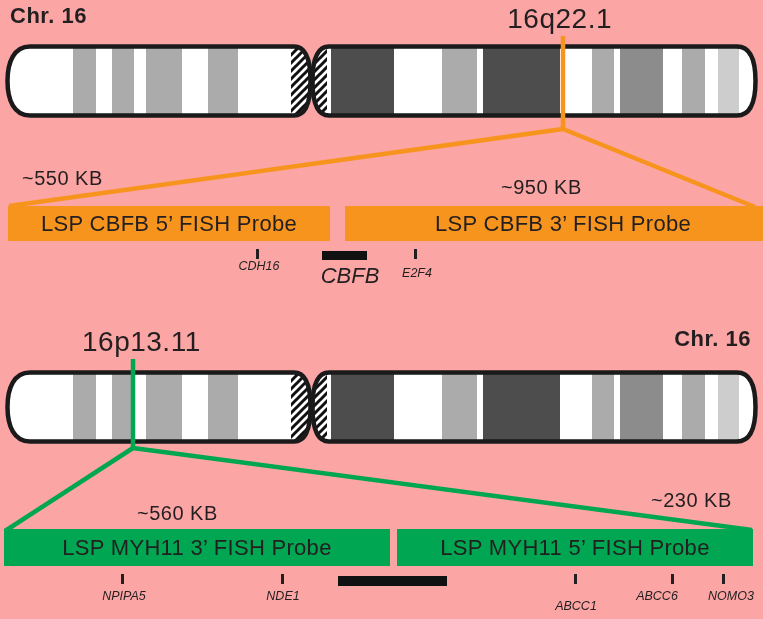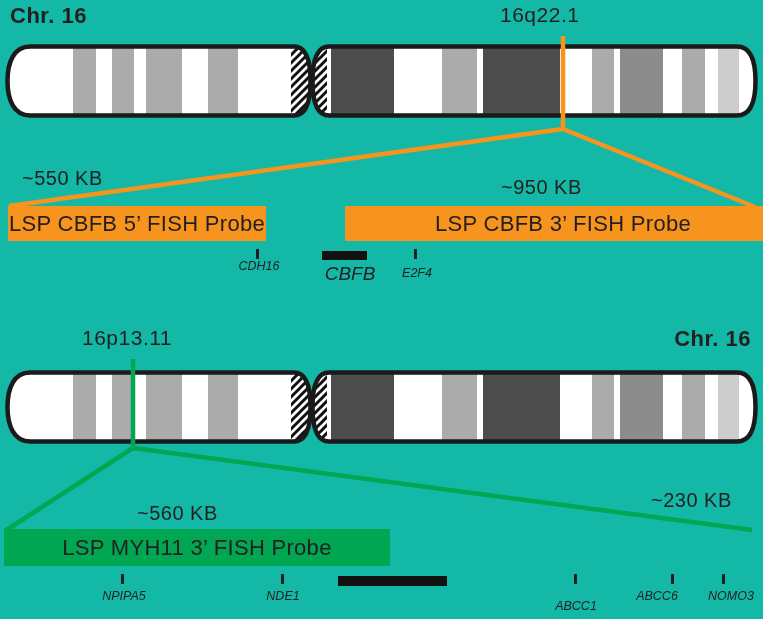--- a/index.html
+++ b/index.html
@@ -1,33 +1,33 @@
 <!DOCTYPE html>
 <html style="--orange: #F7941E; --green: #00A651; --text: #231F20; --outline: #1A1A1A; --band-dark: #4D4D4D; --band-light: #ABABAB; --band-medium: #8C8C8C; --band-pale: #CDCDCD;"><head>
 <meta charset="utf-8">
 <style>
   html,body{margin:0;padding:0;background:#fff;}
   #canvas{
-    position:relative;width:763px;height:619px;background:#14b8a6;overflow:hidden;
+    position:relative;width:763px;height:619px;background:#fca5a5;overflow:hidden;
     font-family:"Liberation Sans", sans-serif;color:var(--text,#231F20);
   }
   .abs{position:absolute;}
   .hdr{font-size:22px;font-weight:bold;letter-spacing:.5px;white-space:nowrap;}
-  .bandlbl{font-size:21px;letter-spacing:.5px;white-space:nowrap;text-align:left;}
+  .bandlbl{font-size:28px;letter-spacing:.5px;white-space:nowrap;text-align:right;}
   .sizelbl{font-size:20px;letter-spacing:.5px;white-space:nowrap;}
   .probe{
     height:35px;line-height:35px;text-align:center;font-size:22px;letter-spacing:.3px;
     color:var(--text,#231F20);z-index:3;white-space:nowrap;
   }
   .probe.orange{background:var(--orange,#F7941E);}
   .probe.green{background:var(--green,#00A651);height:37px;line-height:37px;}
   .tick{width:3px;height:10px;background:var(--text,#231F20);z-index:2;}
   .genebar{background:#111;z-index:2;}
   .genelbl{font-style:italic;font-size:12.5px;width:90px;text-align:center;white-space:nowrap;}
-  .genelbl.big{font-size:19px;width:110px;}
+  .genelbl.big{font-size:22px;width:110px;}
   svg.layer{position:absolute;left:0;top:0;}
   .chromo{z-index:1;}
   .funnel{z-index:5;pointer-events:none;}
   .arm-outline{fill:none;stroke:var(--outline,#1A1A1A);stroke-width:4.5;}
   .band-dark{fill:var(--band-dark,#4D4D4D);}
   .band-light{fill:var(--band-light,#ABABAB);}
   .band-med{fill:var(--band-medium,#8C8C8C);}
   .band-pale{fill:var(--band-pale,#CDCDCD);}
   .ln-orange{stroke:var(--orange,#F7941E);stroke-width:4.5;fill:none;}
   .ln-green{stroke:var(--green,#00A651);stroke-width:4.5;fill:none;}
@@ -73,21 +73,21 @@
       <rect class="band-light" x="682" y="4" width="23" height="70"></rect>
       <rect class="band-pale" x="718" y="4" width="21" height="70"></rect>
     </g>
     <path class="arm-outline" d="M30 4.5 L294 4.5 C305 4.5 310.5 17 310.5 39 C310.5 61 305 73.5 294 73.5 L30 73.5 C14 73.5 7.5 58 7.5 39 C7.5 20 14 4.5 30 4.5 Z"></path>
     <path class="arm-outline" d="M329 4.5 L737 4.5 C751 4.5 755.5 20 755.5 39 C755.5 58 751 73.5 737 73.5 L329 73.5 C318 73.5 312.5 61 312.5 39 C312.5 17 318 4.5 329 4.5 Z"></path>
   </svg>
 
   <div class="abs sizelbl" style="left:22px;top:167px;">~550 KB</div>
   <div class="abs sizelbl" style="left:501px;top:176px;">~950 KB</div>
 
-  <div class="abs probe orange" style="left:8px;top:206px;width:258px;">LSP CBFB 5’ FISH Probe</div>
+  <div class="abs probe orange" style="left:8px;top:206px;width:322px;">LSP CBFB 5’ FISH Probe</div>
   <div class="abs probe orange" style="left:345px;top:206px;width:436px;">LSP CBFB 3’ FISH Probe</div>
 
   <div class="abs tick" style="left:256px;top:249px;"></div>
   <div class="abs genelbl" style="left:214px;top:259px;">CDH16</div>
 
   <div class="abs genebar" style="left:322px;top:251px;width:45px;height:9px;"></div>
   <div class="abs genelbl big" style="left:295px;top:263px;">CBFB</div>
 
   <div class="abs tick" style="left:414px;top:249px;"></div>
   <div class="abs genelbl" style="left:372px;top:266px;">E2F4</div>
@@ -124,20 +124,21 @@
       <rect class="band-pale" x="718" y="4" width="21" height="70"></rect>
     </g>
     <path class="arm-outline" d="M30 4.5 L294 4.5 C305 4.5 310.5 17 310.5 39 C310.5 61 305 73.5 294 73.5 L30 73.5 C14 73.5 7.5 58 7.5 39 C7.5 20 14 4.5 30 4.5 Z"></path>
     <path class="arm-outline" d="M329 4.5 L737 4.5 C751 4.5 755.5 20 755.5 39 C755.5 58 751 73.5 737 73.5 L329 73.5 C318 73.5 312.5 61 312.5 39 C312.5 17 318 4.5 329 4.5 Z"></path>
   </svg>
 
   <div class="abs sizelbl" style="left:137px;top:502px;">~560 KB</div>
   <div class="abs sizelbl" style="left:651px;top:489px;">~230 KB</div>
 
   <div class="abs probe green" style="left:4px;top:529px;width:386px;">LSP MYH11 3’ FISH Probe</div>
+  <div class="abs probe green" style="left:397px;top:529px;width:356px;">LSP MYH11 5’ FISH Probe</div>
 
   <div class="abs tick" style="left:121px;top:574px;"></div>
   <div class="abs genelbl" style="left:79px;top:589px;">NPIPA5</div>
 
   <div class="abs tick" style="left:281px;top:574px;"></div>
   <div class="abs genelbl" style="left:238px;top:589px;">NDE1</div>
 
   <div class="abs genebar" style="left:338px;top:576px;width:109px;height:10px;"></div>
 
   <div class="abs tick" style="left:574px;top:574px;"></div>

